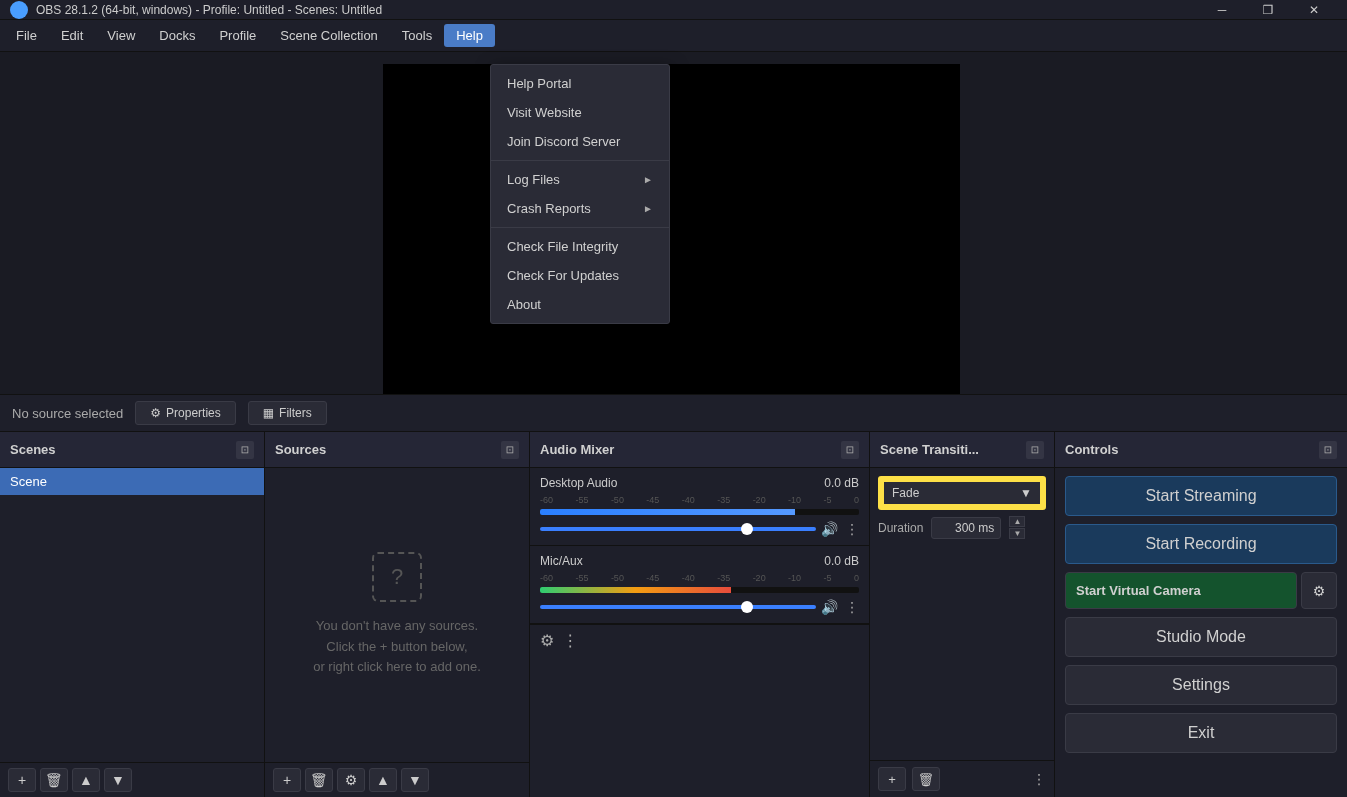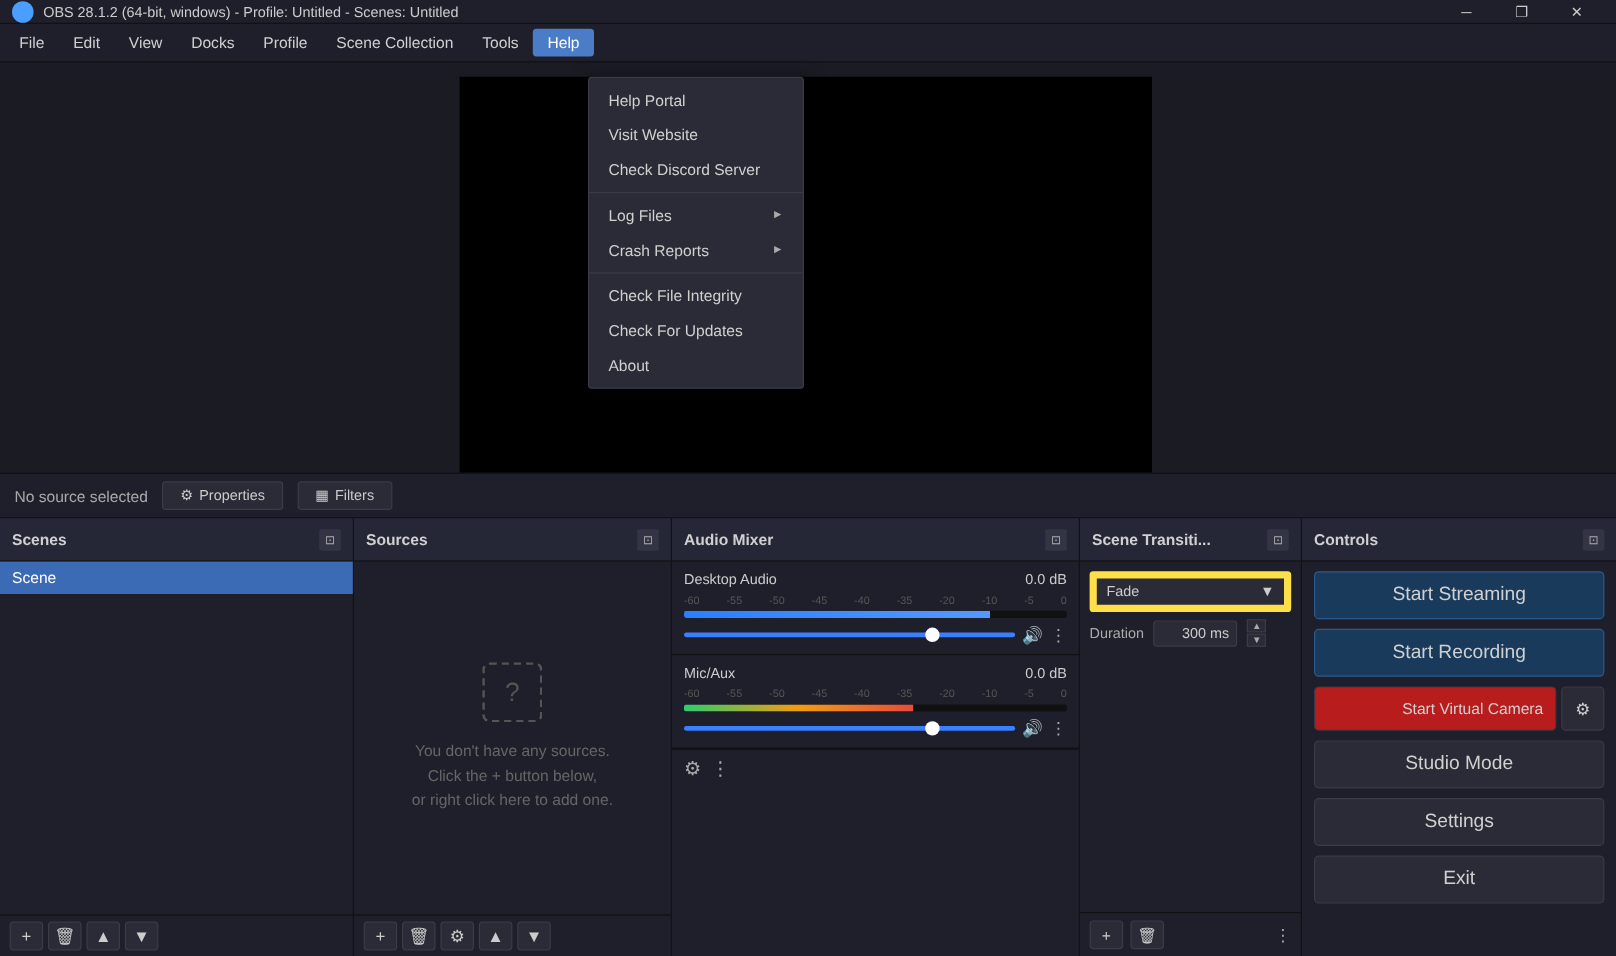--- a/index.html
+++ b/index.html
@@ -167,21 +167,21 @@
     }
     .panel-expand-btn {
       width: 18px; height: 18px;
       background: rgba(255,255,255,0.07);
       border: none; cursor: pointer; color: #aaa; font-size: 10px;
       display: flex; align-items: center; justify-content: center;
       border-radius: 2px;
     }
 
     
-    #scenes-panel { width: 295px; }
+    #scenes-panel { width: 265px; }
     .scene-item {
       padding: 6px 10px;
       cursor: pointer;
       font-size: 13px;
     }
     .scene-item.active { background: #3c6bb5; color: #fff; }
     .panel-footer {
       margin-top: auto;
       border-top: 1px solid #111;
       padding: 5px 8px;
@@ -387,27 +387,28 @@
     .control-btn.streaming { background: #1a3a5c; border-color: #2a5a8c; }
     .control-btn.recording { background: #1a3a5c; border-color: #2a5a8c; }
     .virtual-camera-row {
       display: flex;
       gap: 4px;
       margin: 8px 10px 0;
     }
     .vc-main-btn {
       flex: 1;
       padding: 10px;
-      background: #b91c1c;
+      background: #14532d;
       border: 1px solid #3a3b46;
       color: #d0d0d0;
       border-radius: 4px;
       cursor: pointer;
       font-size: 13px;
-      text-align: right;
+      text-align: left;
+      font-weight: bold;
     }
     .vc-settings-btn {
       width: 36px;
       background: #2a2b36;
       border: 1px solid #3a3b46;
       color: #d0d0d0;
       border-radius: 4px;
       cursor: pointer;
       font-size: 14px;
       display: flex; align-items: center; justify-content: center;
@@ -465,21 +466,21 @@
 <div id="center-preview"></div>
 
 <div id="help-dropdown">
   <div class="dropdown-item">
     <span>Help Portal</span>
   </div>
   <div class="dropdown-item">
     <span>Visit Website</span>
   </div>
   <div class="dropdown-item">
-    <span>Check Discord Server</span>
+    <span>Join Discord Server</span>
   </div>
   <div class="dropdown-divider"></div>
   <div class="dropdown-item">
     <span>Log Files</span>
     <span class="dropdown-arrow">►</span>
   </div>
   <div class="dropdown-item">
     <span>Crash Reports</span>
     <span class="dropdown-arrow">►</span>
   </div>

